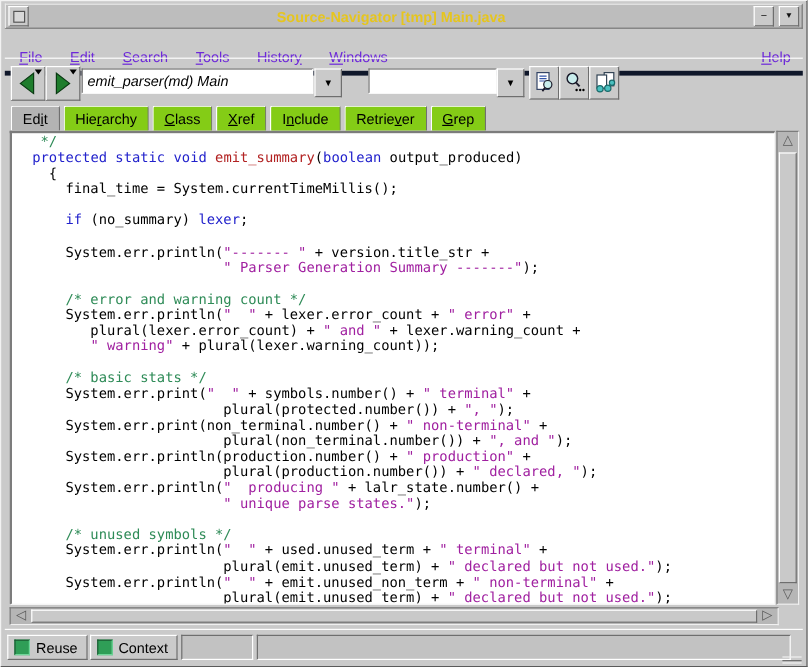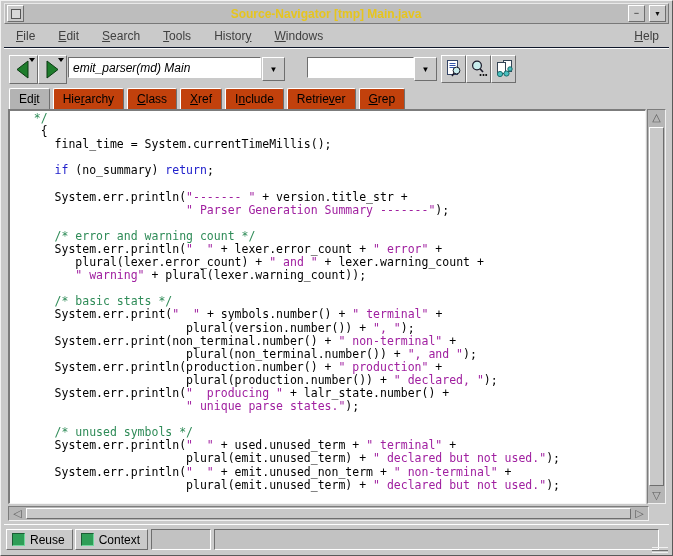--- a/index.html
+++ b/index.html
@@ -21,23 +21,23 @@
     border-top:1px solid #e9e9e9;border-left:1px solid #e9e9e9;
     border-bottom:1px solid #787878;border-right:1px solid #787878;}
   .title-text{flex:1;text-align:center;font-size:12px;font-weight:bold;
     color:var(--title-text,#e6c51e);white-space:nowrap;overflow:hidden;}
   .tb-btn{width:15px;height:15px;margin:0 2px;background:#cacaca;
     display:flex;align-items:center;justify-content:center;
     font-size:9px;line-height:9px;color:#111;}
   .menu-box-glyph{width:8px;height:8px;border:1px solid #555;background:#d8d8d8;}
 
   
-  .menubar{position:absolute;left:3px;top:23px;right:3px;height:23px;
-    display:flex;align-items:center;font-size:12px;color:#404040;
-    border-bottom:1px solid #0f172a;}
+  .menubar{position:absolute;left:3px;top:35px;right:3px;height:23px;
+    display:flex;align-items:center;font-size:12px;color:#6d28d9;
+    border-bottom:4px solid #0f172a;}
   .menu-items{display:flex;gap:23px;padding-left:12px;}
   .menu-item{cursor:default;white-space:nowrap;}
   .menu-help{margin-left:auto;padding-right:10px;}
 
   
   .toolbar{position:absolute;left:3px;top:47px;right:3px;height:39px;
     border-top:1px solid #fdfdfd;}
   .nav-btn{position:absolute;top:6px;width:27px;height:27px;background:#cacaca;}
   .nav-btn svg{position:absolute;left:3px;top:3px;}
   .corner-tri{position:absolute;top:2px;right:2px;width:0;height:0;
@@ -47,21 +47,21 @@
     font-family:"Liberation Sans",sans-serif;font-size:12px;padding:0 4px;
     box-sizing:border-box;display:flex;align-items:center;white-space:nowrap;font-style:italic;}
   .combo-arrow{position:absolute;top:8px;width:21px;height:22px;background:#cacaca;
     display:flex;align-items:center;justify-content:center;font-size:8px;color:#000;}
   .tool-btn{position:absolute;top:6px;width:23px;height:26px;background:#cacaca;
     display:flex;align-items:center;justify-content:center;}
 
   
   .tabbar{position:absolute;left:3px;top:86px;right:3px;height:22px;
     display:flex;align-items:flex-end;padding-left:5px;font-size:12px;}
-  .tab{padding:3px 9px 3px 9px;margin-right:3px;background:#c2410c;
+  .tab{padding:3px 9px 3px 9px;margin-right:3px;background:#84cc16;
     border-top:1px solid #ffffff;border-left:1px solid #ffffff;
     border-right:1px solid #707070;white-space:nowrap;cursor:default;
     border-radius:2px 2px 0 0;}
   .tab.selected{background:#b3b3b3;}
 
   
   .text-area{position:absolute;left:7px;top:108px;width:638px;height:395px;
     background:#ffffff;box-sizing:border-box;
     border-top:2px solid #7c7c7c;border-left:2px solid #7c7c7c;
     border-right:1px solid #f5f5f5;border-bottom:1px solid #f5f5f5;
@@ -205,36 +205,37 @@
       <span class="tab">Hie<u>r</u>archy</span>
       <span class="tab"><u>C</u>lass</span>
       <span class="tab"><u>X</u>ref</span>
       <span class="tab">I<u>n</u>clude</span>
       <span class="tab">Retrie<u>v</u>er</span>
       <span class="tab"><u>G</u>rep</span>
     </div>
 
   <div class="text-area">
       <div class="code-line"><span class="t-c">   */</span></div>
+      <div class="code-line"><span class="t-p">  </span><span class="t-k">protected</span><span class="t-p"> </span><span class="t-k">static</span><span class="t-p"> </span><span class="t-k">void</span><span class="t-p"> </span><span class="t-f">emit_summary</span><span class="t-p">(</span><span class="t-k">boolean</span><span class="t-p"> output_produced)</span></div>
       <div class="code-line"><span class="t-p">    {</span></div>
       <div class="code-line"><span class="t-p">      final_time = System.currentTimeMillis();</span></div>
       <div class="code-line"></div>
-      <div class="code-line"><span class="t-p">      </span><span class="t-k">if</span><span class="t-p"> (no_summary) </span><span class="t-k">return</span><span class="t-p">;</span></div>
+      <div class="code-line"><span class="t-p">      </span><span class="t-k">if</span><span class="t-p"> (no_summary) </span><span class="t-k">lexer</span><span class="t-p">;</span></div>
       <div class="code-line"></div>
       <div class="code-line"><span class="t-p">      System.err.println(</span><span class="t-s">"------- "</span><span class="t-p"> + version.title_str +</span></div>
       <div class="code-line"><span class="t-p">                         </span><span class="t-s">" Parser Generation Summary -------"</span><span class="t-p">);</span></div>
       <div class="code-line"></div>
       <div class="code-line"><span class="t-c">      /* error and warning count */</span></div>
       <div class="code-line"><span class="t-p">      System.err.println(</span><span class="t-s">"  "</span><span class="t-p"> + lexer.error_count + </span><span class="t-s">" error"</span><span class="t-p"> +</span></div>
       <div class="code-line"><span class="t-p">         plural(lexer.error_count) + </span><span class="t-s">" and "</span><span class="t-p"> + lexer.warning_count +</span></div>
       <div class="code-line"><span class="t-p">         </span><span class="t-s">" warning"</span><span class="t-p"> + plural(lexer.warning_count));</span></div>
       <div class="code-line"></div>
       <div class="code-line"><span class="t-c">      /* basic stats */</span></div>
       <div class="code-line"><span class="t-p">      System.err.print(</span><span class="t-s">"  "</span><span class="t-p"> + symbols.number() + </span><span class="t-s">" terminal"</span><span class="t-p"> +</span></div>
-      <div class="code-line"><span class="t-p">                         plural(version.number()) + </span><span class="t-s">", "</span><span class="t-p">);</span></div>
+      <div class="code-line"><span class="t-p">                         plural(protected.number()) + </span><span class="t-s">", "</span><span class="t-p">);</span></div>
       <div class="code-line"><span class="t-p">      System.err.print(non_terminal.number() + </span><span class="t-s">" non-terminal"</span><span class="t-p"> +</span></div>
       <div class="code-line"><span class="t-p">                         plural(non_terminal.number()) + </span><span class="t-s">", and "</span><span class="t-p">);</span></div>
       <div class="code-line"><span class="t-p">      System.err.println(production.number() + </span><span class="t-s">" production"</span><span class="t-p"> +</span></div>
       <div class="code-line"><span class="t-p">                         plural(production.number()) + </span><span class="t-s">" declared, "</span><span class="t-p">);</span></div>
       <div class="code-line"><span class="t-p">      System.err.println(</span><span class="t-s">"  producing "</span><span class="t-p"> + lalr_state.number() +</span></div>
       <div class="code-line"><span class="t-p">                         </span><span class="t-s">" unique parse states."</span><span class="t-p">);</span></div>
       <div class="code-line"></div>
       <div class="code-line"><span class="t-c">      /* unused symbols */</span></div>
       <div class="code-line"><span class="t-p">      System.err.println(</span><span class="t-s">"  "</span><span class="t-p"> + used.unused_term + </span><span class="t-s">" terminal"</span><span class="t-p"> +</span></div>
       <div class="code-line"><span class="t-p">                         plural(emit.unused_term) + </span><span class="t-s">" declared but not used."</span><span class="t-p">);</span></div>

